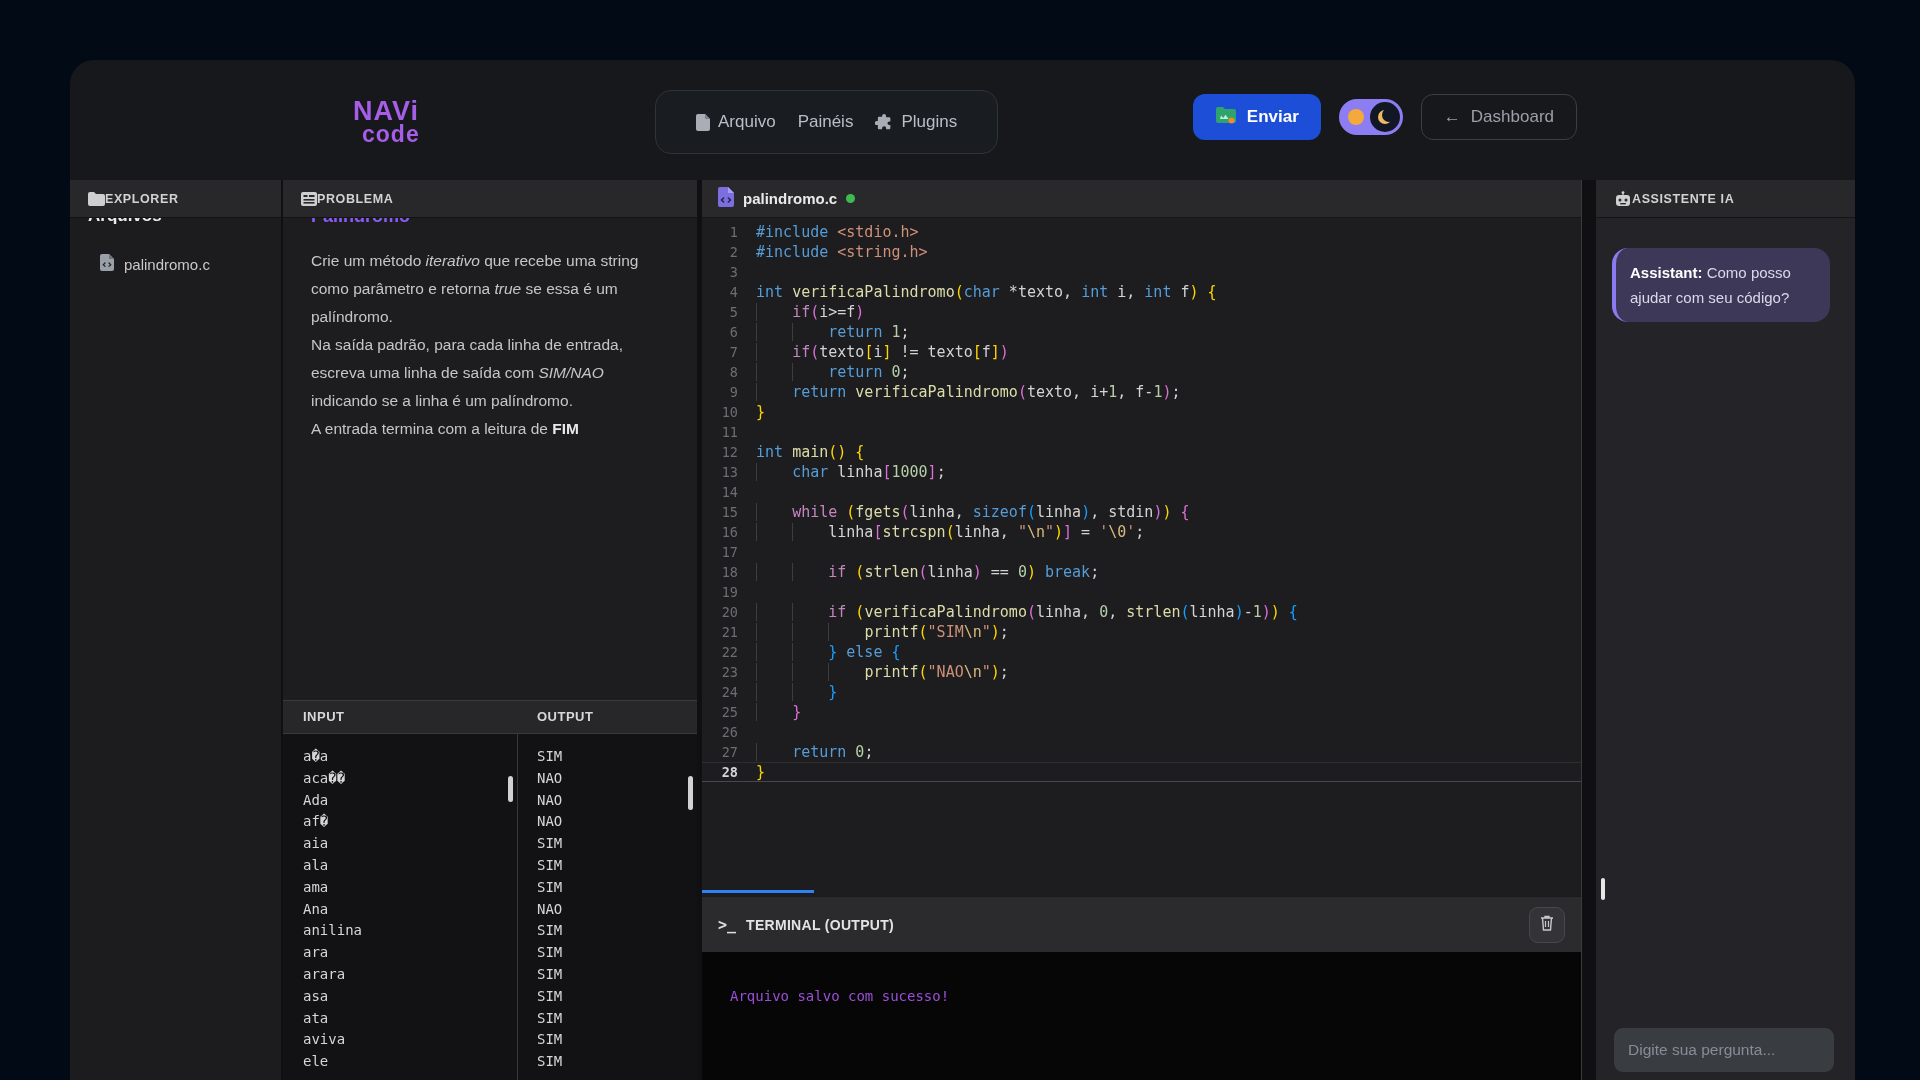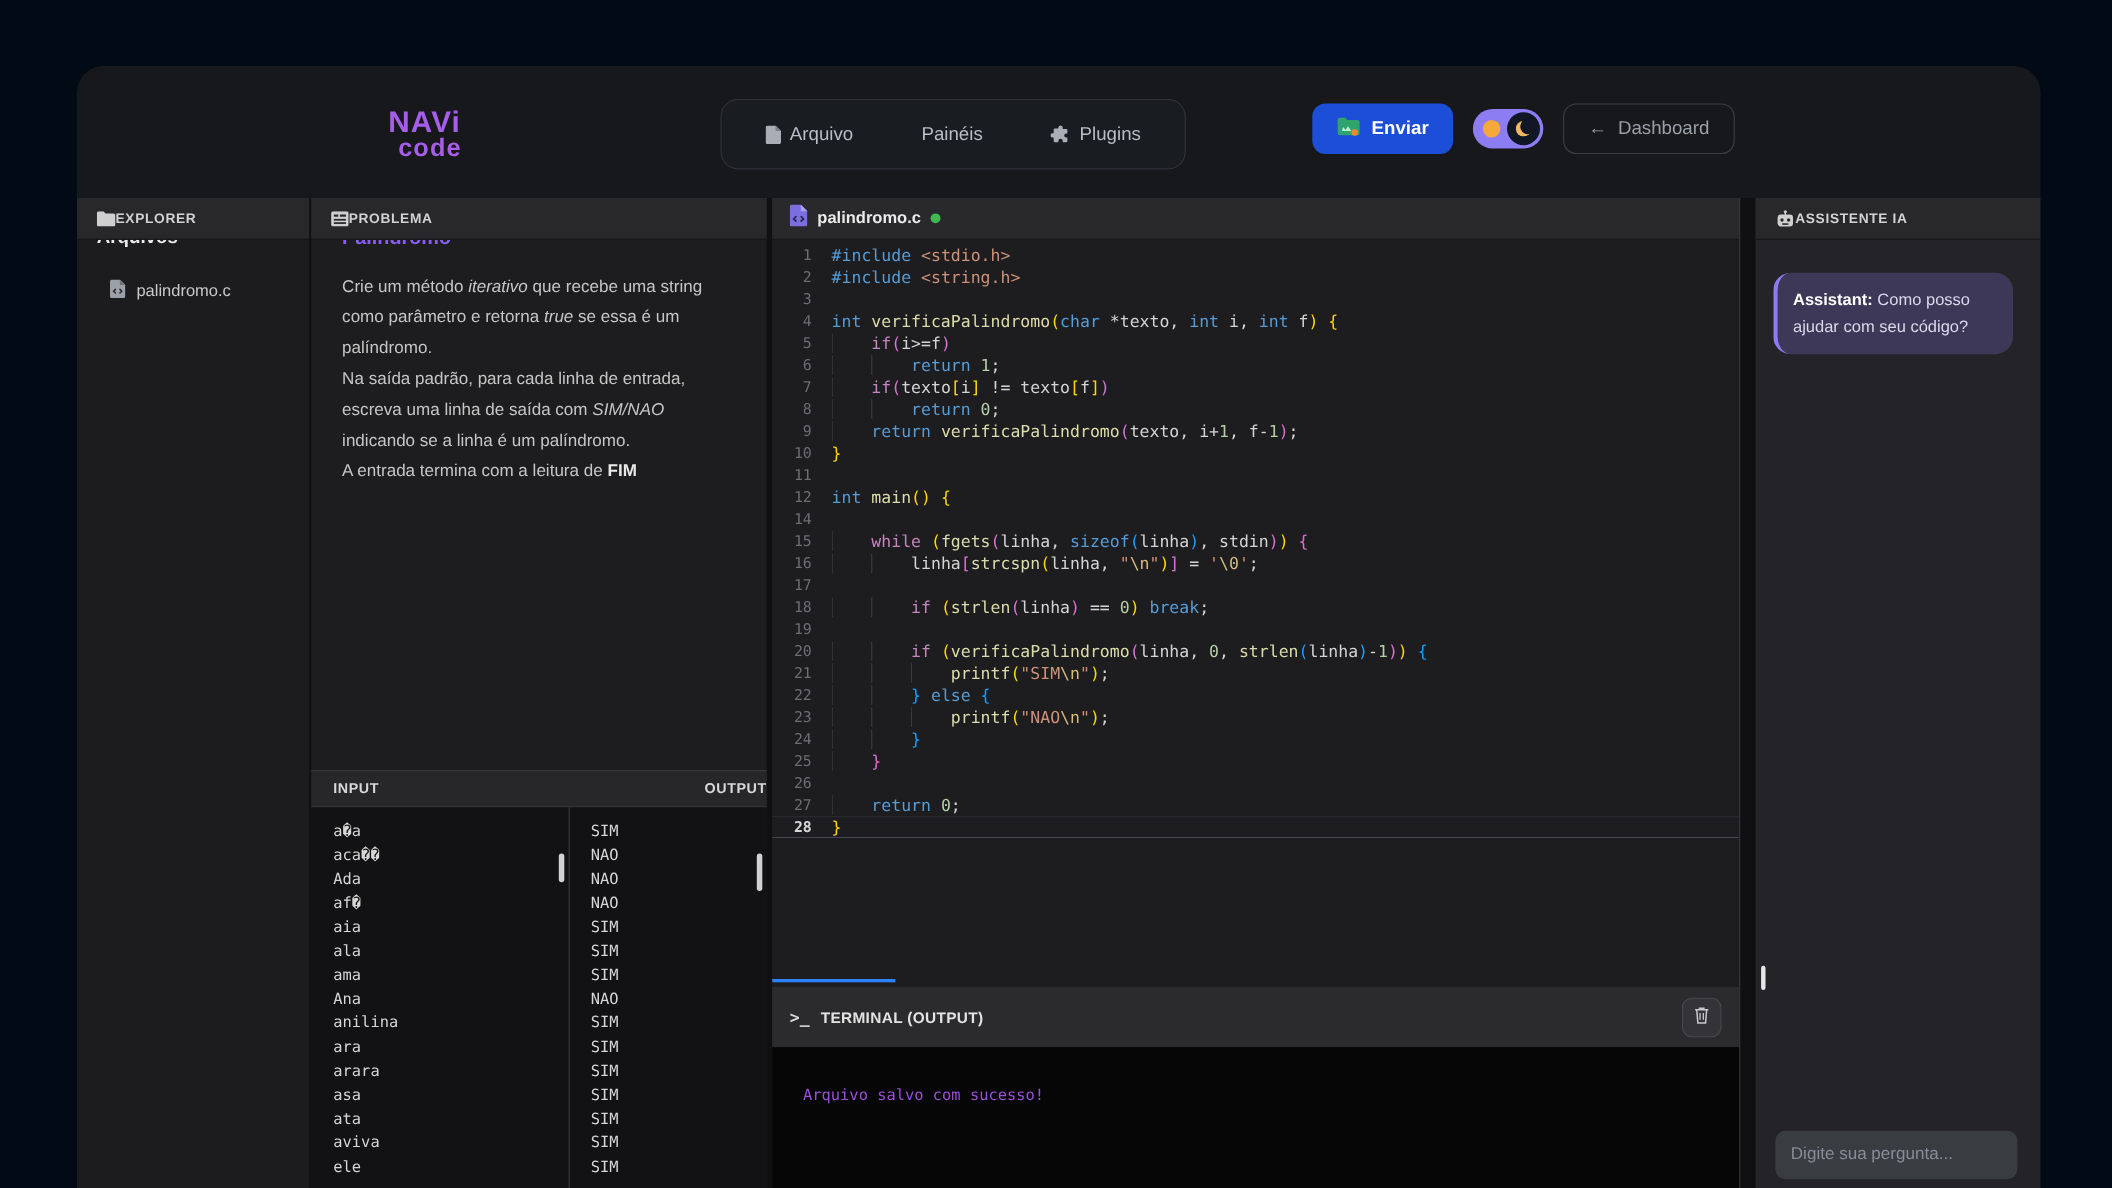--- a/index.html
+++ b/index.html
@@ -10,21 +10,21 @@
   .window { position:absolute; left:70px; top:60px; width:1785px; height:1045px;
     background:#17181c; border-radius:24px; overflow:hidden; }
 
   
   .appbar { position:absolute; left:0; top:0; width:100%; height:120px; }
   .logo { position:absolute; left:283px; top:38px; color:#a65de8; line-height:1; }
   .logo .l1 { font-size:27px; font-weight:800; letter-spacing:1px; }
   .logo .l2 { font-size:23px; font-weight:800; margin-top:-2px; padding-left:9px; letter-spacing:1px; }
   .menu-pill { position:absolute; left:585px; top:30px; height:64px; min-width:338px;
     border:1px solid #2f333a; background:#191c21; border-radius:16px;
-    display:flex; align-items:center; gap:62px; padding:0 40px; }
+    display:flex; align-items:center; gap:22px; padding:0 40px; }
   .menu-item { display:flex; align-items:center; gap:8px; color:#b9bec7; font-size:17px; cursor:pointer; }
   .menu-item svg { display:block; }
   .hdr-right { position:absolute; right:278px; top:34px; display:flex; align-items:center; gap:18px; }
   .btn-send { height:46px; display:flex; align-items:center; gap:10px; padding:0 22px;
     background:#1d4ed8; border:none; border-radius:12px; color:#fff; font-weight:700; font-size:17px; cursor:pointer;
     font-family:"Liberation Sans", sans-serif; }
   .toggle { position:relative; width:64px; height:36px; border-radius:18px; background:#8d7df2; cursor:pointer; }
   .sun { position:absolute; left:9px; top:10px; width:16px; height:16px; border-radius:50%; background:#f6a93b; }
   .moon-wrap { position:absolute; right:3px; top:3px; width:30px; height:30px; border-radius:50%;
     background:#121726; display:flex; align-items:center; justify-content:center; }
@@ -52,21 +52,21 @@
 
   
   .prob-title { margin:26px 0 0 28px; font-size:18px; font-weight:700; color:#8a5cf5; }
   .prob-text { margin:20px 0 0 28px; width:330px; font-size:15.5px; line-height:28px; color:#c6c6c6; }
   .prob-text em { font-style:italic; }
   .prob-text strong { font-weight:700; color:#e8e8e8; }
   .io-table { position:absolute; left:0; right:0; top:520px; bottom:0; }
   .io-head { position:absolute; left:0; right:0; top:0; height:34px; background:#27272a;
     border-top:1px solid #3a3a3c; border-bottom:1px solid #3a3a3c; display:flex; }
   .io-head .hc { font-size:13px; font-weight:700; letter-spacing:.5px; color:#d8d8d8; line-height:32px; padding-left:20px; }
-  .io-head .hc.in { width:234px; } .io-head .hc.out { flex:1;text-align:right; }
+  .io-head .hc.in { width:234px; } .io-head .hc.out { flex:1; }
   .io-body { position:absolute; left:0; right:0; top:34px; bottom:0; background:#121214; padding-top:14px; }
   .io-divider { position:absolute; left:234px; top:0; bottom:0; width:1px; background:#38383b; }
   .io-row { display:flex; height:21.8px; font-family:"DejaVu Sans Mono", monospace; font-size:14px; color:#d6d6d6; }
   .io-row .ci { width:234px; padding-left:20px; } .io-row .co { flex:1; padding-left:20px; }
   .io-thumb { position:absolute; width:5px; border-radius:3px; background:#d2d2d2; }
   .th-in  { left:225px; top:42px; height:26px; }
   .th-out { left:405px; top:42px; height:34px; }
 
   
   .tabbar { position:absolute; left:0; top:0; right:0; height:38px; background:#29292b; border-bottom:1px solid #161618;
@@ -304,20 +304,21 @@
             <div class="cline"><span class="ln">3</span><span class="ctext"></span></div>
             <div class="cline"><span class="ln">4</span><span class="ctext"><span class="tok-kw">int</span><span class="tok-pl"> </span><span class="tok-fn">verificaPalindromo</span><span class="tok-b1">(</span><span class="tok-kw">char</span><span class="tok-pl"> *texto, </span><span class="tok-kw">int</span><span class="tok-pl"> i, </span><span class="tok-kw">int</span><span class="tok-pl"> f</span><span class="tok-b1">)</span><span class="tok-pl"> </span><span class="tok-b1">{</span></span></div>
             <div class="cline"><span class="ln">5</span><span class="ctext"><span class="tok-ind">    </span><span class="tok-ctl">if</span><span class="tok-b2">(</span><span class="tok-pl">i&gt;=f</span><span class="tok-b2">)</span></span></div>
             <div class="cline"><span class="ln">6</span><span class="ctext"><span class="tok-ind">    </span><span class="tok-ind">    </span><span class="tok-kw">return</span><span class="tok-pl"> </span><span class="tok-num">1</span><span class="tok-pl">;</span></span></div>
             <div class="cline"><span class="ln">7</span><span class="ctext"><span class="tok-ind">    </span><span class="tok-ctl">if</span><span class="tok-b2">(</span><span class="tok-pl">texto</span><span class="tok-b1">[</span><span class="tok-pl">i</span><span class="tok-b1">]</span><span class="tok-pl"> != texto</span><span class="tok-b1">[</span><span class="tok-pl">f</span><span class="tok-b1">]</span><span class="tok-b2">)</span></span></div>
             <div class="cline"><span class="ln">8</span><span class="ctext"><span class="tok-ind">    </span><span class="tok-ind">    </span><span class="tok-kw">return</span><span class="tok-pl"> </span><span class="tok-num">0</span><span class="tok-pl">;</span></span></div>
             <div class="cline"><span class="ln">9</span><span class="ctext"><span class="tok-ind">    </span><span class="tok-kw">return</span><span class="tok-pl"> </span><span class="tok-fn">verificaPalindromo</span><span class="tok-b2">(</span><span class="tok-pl">texto, i+</span><span class="tok-num">1</span><span class="tok-pl">, f-</span><span class="tok-num">1</span><span class="tok-b2">)</span><span class="tok-pl">;</span></span></div>
             <div class="cline"><span class="ln">10</span><span class="ctext"><span class="tok-b1">}</span></span></div>
             <div class="cline"><span class="ln">11</span><span class="ctext"></span></div>
             <div class="cline"><span class="ln">12</span><span class="ctext"><span class="tok-kw">int</span><span class="tok-pl"> </span><span class="tok-fn">main</span><span class="tok-b1">()</span><span class="tok-pl"> </span><span class="tok-b1">{</span></span></div>
+            <div class="cline"><span class="ln">13</span><span class="ctext"><span class="tok-ind">    </span><span class="tok-kw">char</span><span class="tok-pl"> linha</span><span class="tok-b2">[</span><span class="tok-num">1000</span><span class="tok-b2">]</span><span class="tok-pl">;</span></span></div>
             <div class="cline"><span class="ln">14</span><span class="ctext"></span></div>
             <div class="cline"><span class="ln">15</span><span class="ctext"><span class="tok-ind">    </span><span class="tok-ctl">while</span><span class="tok-pl"> </span><span class="tok-b1">(</span><span class="tok-fn">fgets</span><span class="tok-b2">(</span><span class="tok-pl">linha, </span><span class="tok-kw">sizeof</span><span class="tok-b3">(</span><span class="tok-pl">linha</span><span class="tok-b3">)</span><span class="tok-pl">, stdin</span><span class="tok-b2">)</span><span class="tok-b1">)</span><span class="tok-pl"> </span><span class="tok-b2">{</span></span></div>
             <div class="cline"><span class="ln">16</span><span class="ctext"><span class="tok-ind">    </span><span class="tok-ind">    </span><span class="tok-pl">linha</span><span class="tok-b2">[</span><span class="tok-fn">strcspn</span><span class="tok-b1">(</span><span class="tok-pl">linha, </span><span class="tok-str">"</span><span class="tok-esc">\n</span><span class="tok-str">"</span><span class="tok-b1">)</span><span class="tok-b2">]</span><span class="tok-pl"> = </span><span class="tok-str">'</span><span class="tok-esc">\0</span><span class="tok-str">'</span><span class="tok-pl">;</span></span></div>
             <div class="cline"><span class="ln">17</span><span class="ctext"></span></div>
             <div class="cline"><span class="ln">18</span><span class="ctext"><span class="tok-ind">    </span><span class="tok-ind">    </span><span class="tok-ctl">if</span><span class="tok-pl"> </span><span class="tok-b1">(</span><span class="tok-fn">strlen</span><span class="tok-b2">(</span><span class="tok-pl">linha</span><span class="tok-b2">)</span><span class="tok-pl"> == </span><span class="tok-num">0</span><span class="tok-b1">)</span><span class="tok-pl"> </span><span class="tok-kw">break</span><span class="tok-pl">;</span></span></div>
             <div class="cline"><span class="ln">19</span><span class="ctext"></span></div>
             <div class="cline"><span class="ln">20</span><span class="ctext"><span class="tok-ind">    </span><span class="tok-ind">    </span><span class="tok-ctl">if</span><span class="tok-pl"> </span><span class="tok-b1">(</span><span class="tok-fn">verificaPalindromo</span><span class="tok-b2">(</span><span class="tok-pl">linha, </span><span class="tok-num">0</span><span class="tok-pl">, </span><span class="tok-fn">strlen</span><span class="tok-b3">(</span><span class="tok-pl">linha</span><span class="tok-b3">)</span><span class="tok-pl">-</span><span class="tok-num">1</span><span class="tok-b2">)</span><span class="tok-b1">)</span><span class="tok-pl"> </span><span class="tok-b3">{</span></span></div>
             <div class="cline"><span class="ln">21</span><span class="ctext"><span class="tok-ind">    </span><span class="tok-ind">    </span><span class="tok-ind">    </span><span class="tok-fn">printf</span><span class="tok-b1">(</span><span class="tok-str">"SIM</span><span class="tok-esc">\n</span><span class="tok-str">"</span><span class="tok-b1">)</span><span class="tok-pl">;</span></span></div>
             <div class="cline"><span class="ln">22</span><span class="ctext"><span class="tok-ind">    </span><span class="tok-ind">    </span><span class="tok-b3">}</span><span class="tok-pl"> </span><span class="tok-kw">else</span><span class="tok-pl"> </span><span class="tok-b3">{</span></span></div>
             <div class="cline"><span class="ln">23</span><span class="ctext"><span class="tok-ind">    </span><span class="tok-ind">    </span><span class="tok-ind">    </span><span class="tok-fn">printf</span><span class="tok-b1">(</span><span class="tok-str">"NAO</span><span class="tok-esc">\n</span><span class="tok-str">"</span><span class="tok-b1">)</span><span class="tok-pl">;</span></span></div>

